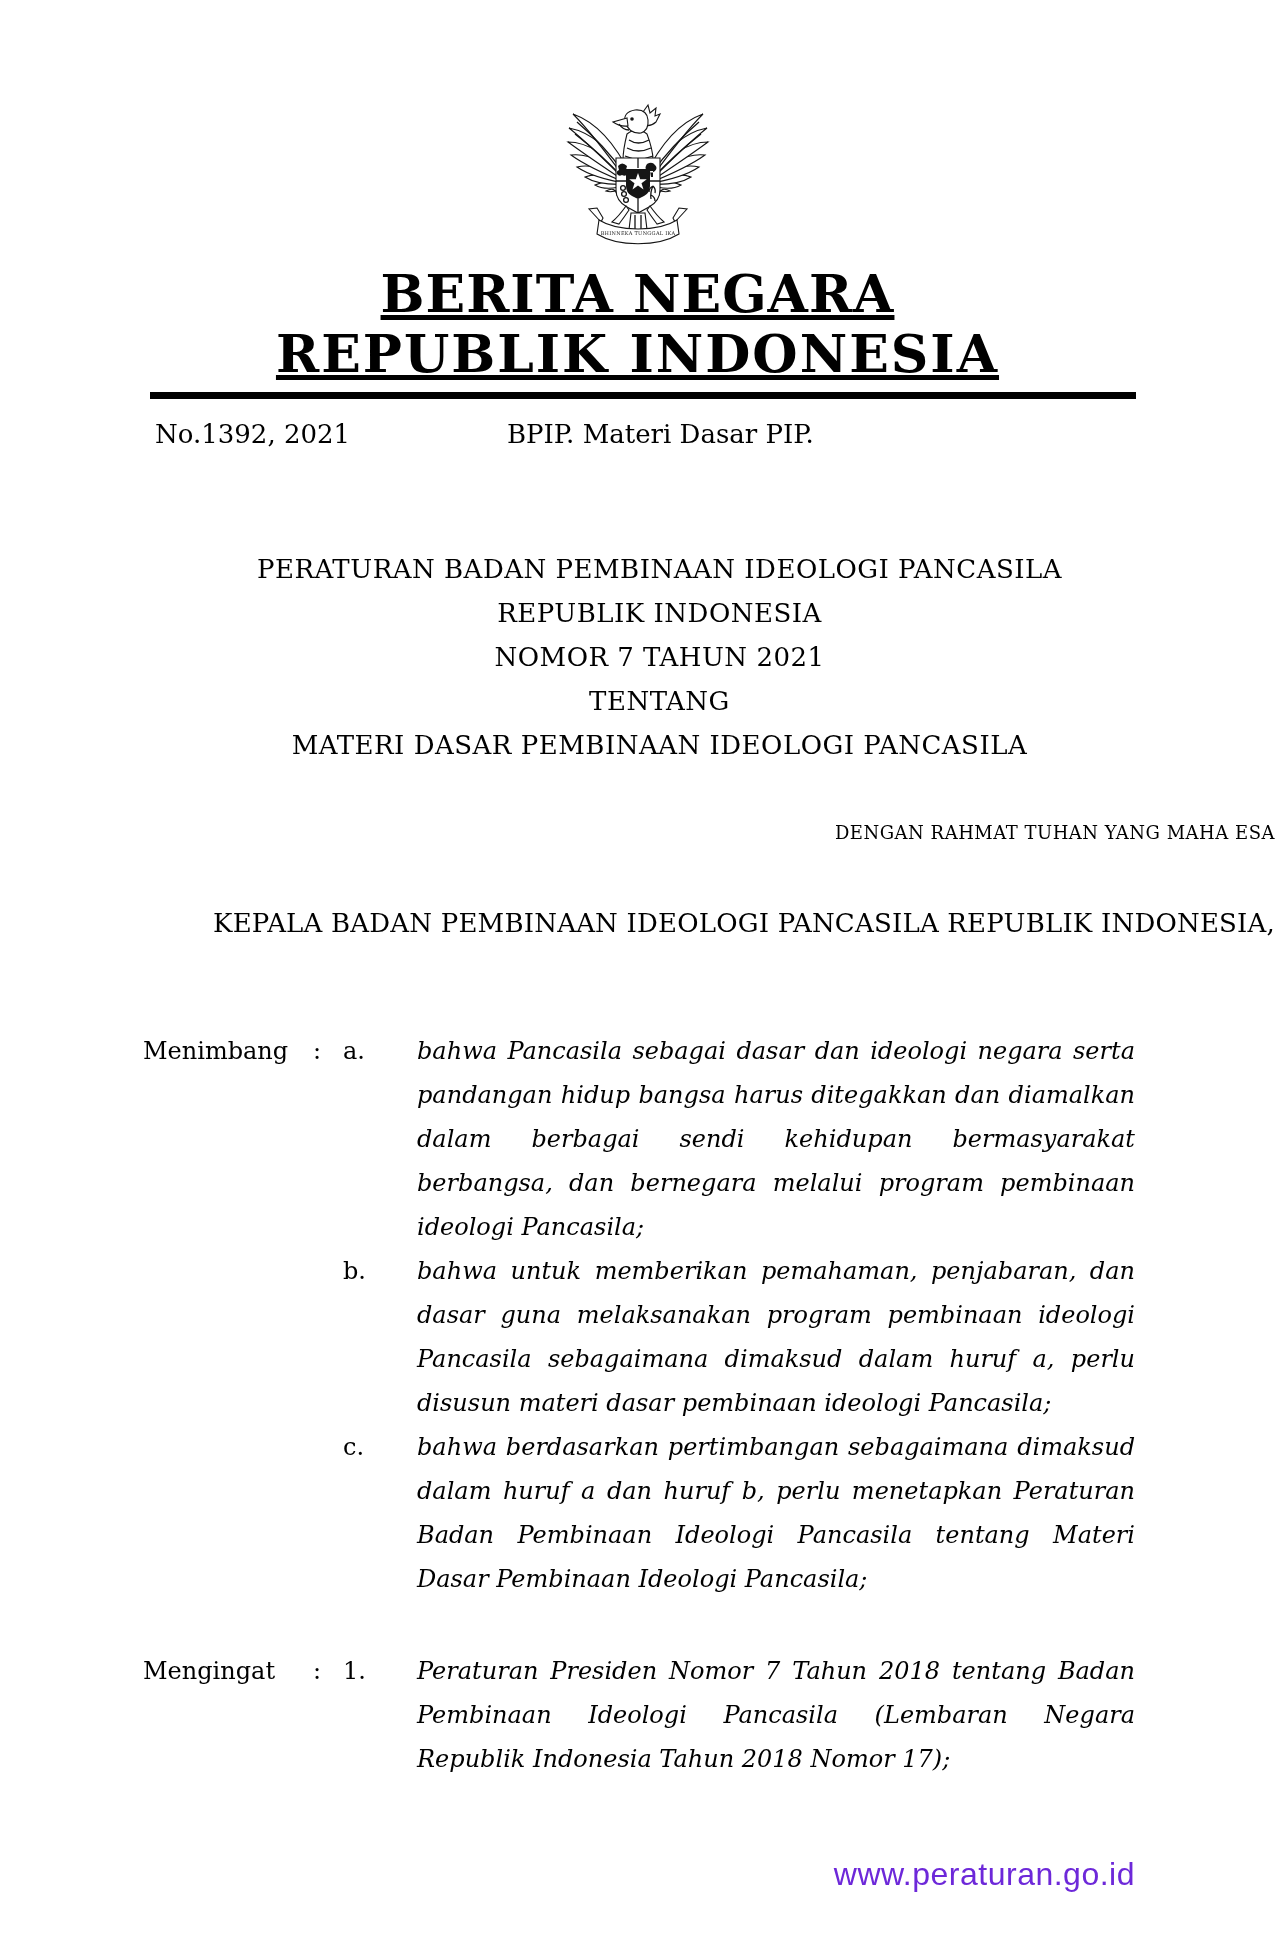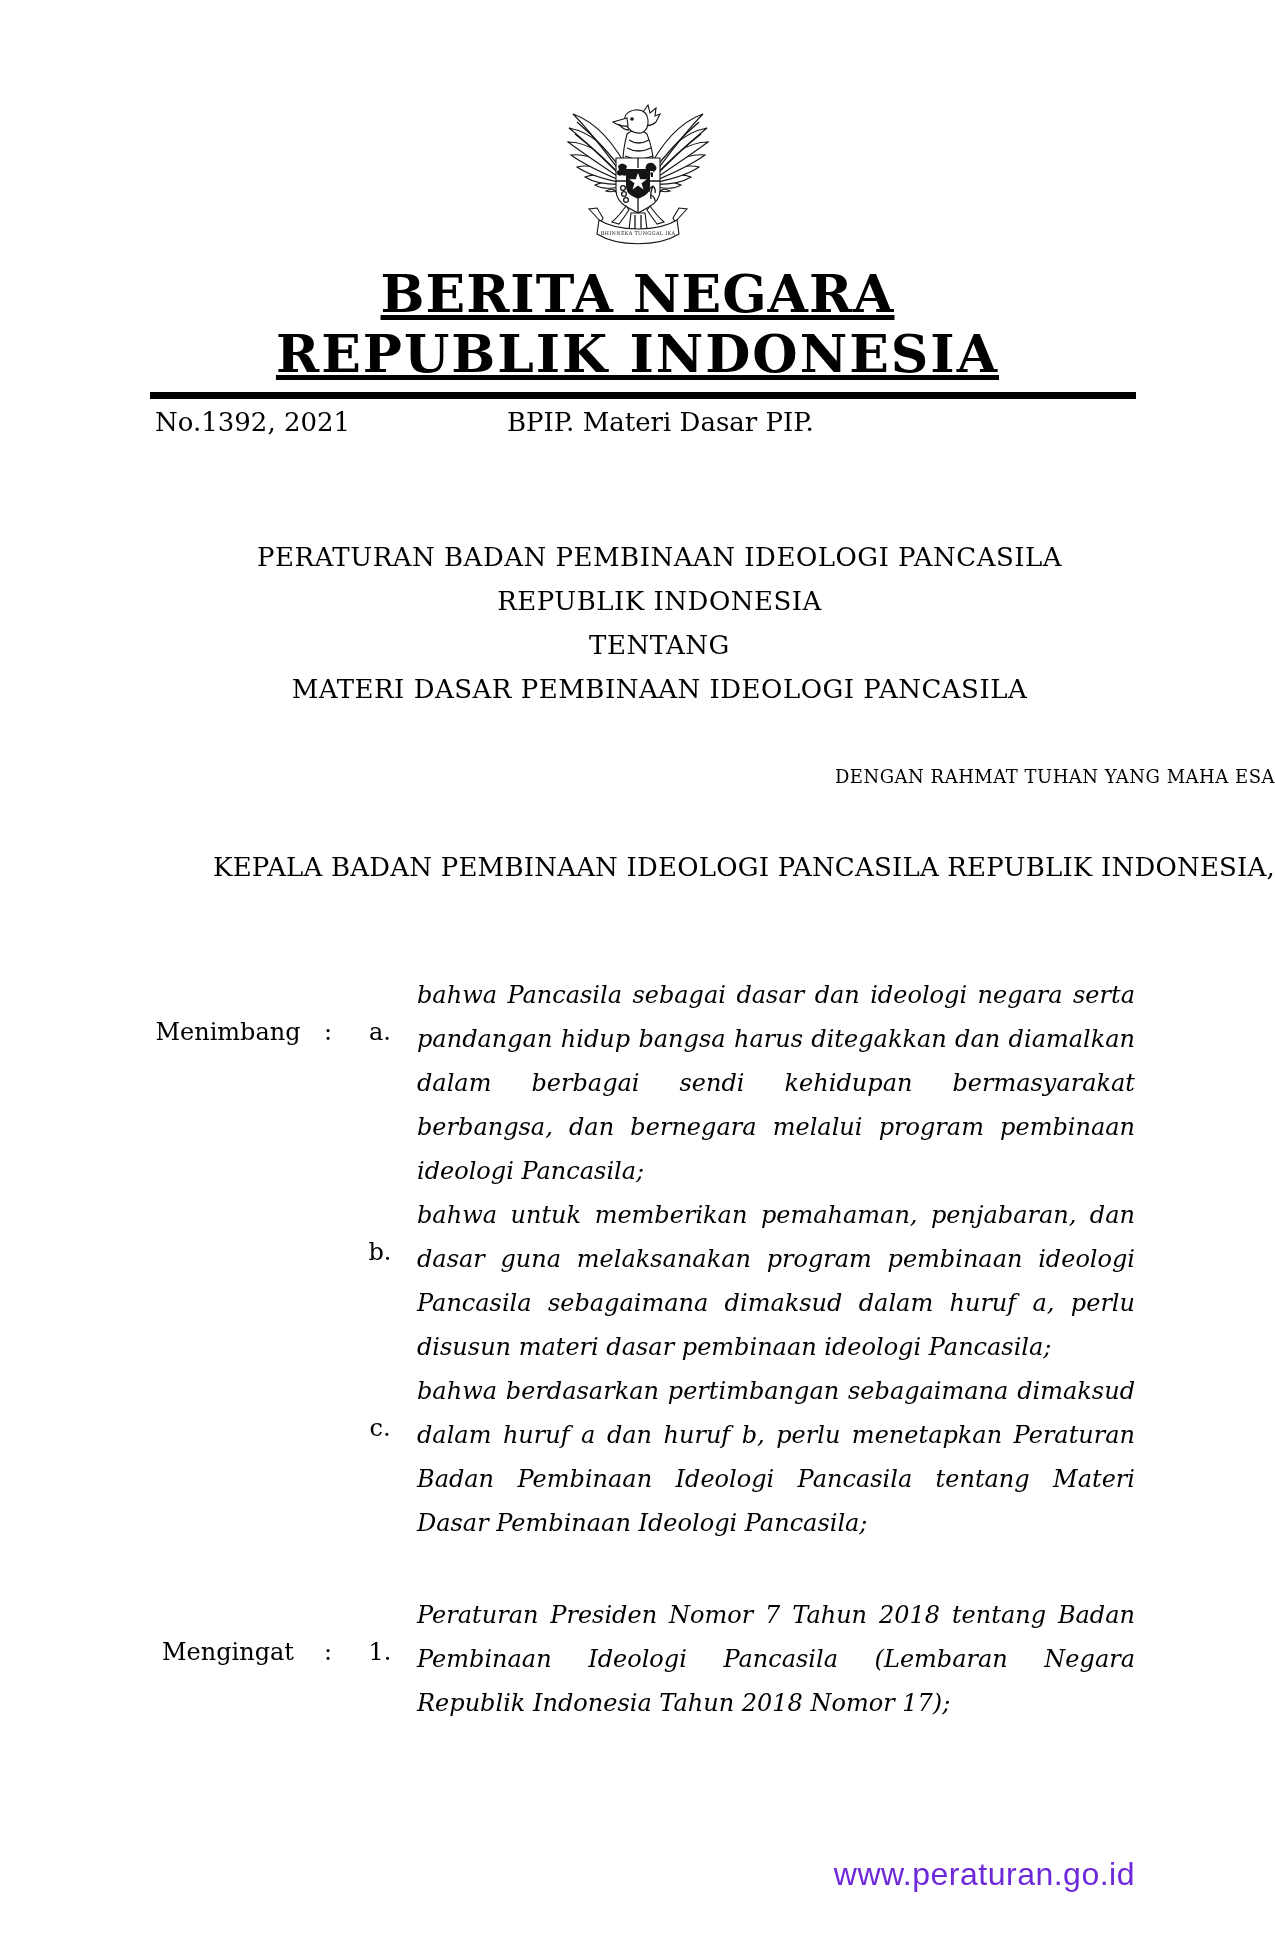--- a/index.html
+++ b/index.html
@@ -25,39 +25,39 @@
   }
   .masthead-title.second { letter-spacing:2px; }
   .masthead-rule {
     margin-left:150px;
     width:986px;
     height:0;
     border-top:7px solid #000;
     margin-top:8px;
   }
   
-  .issue-row { position:relative; height:40px; margin-top:8px; font-size:26px; }
+  .issue-row { position:relative; height:40px; margin-top:20px; font-size:26px; }
   .issue-number { position:absolute; left:155px; top:0; }
   .issue-subject { position:absolute; left:507px; top:0; }
   
   .title-block { margin-top:88px; text-align:center; font-size:26px; line-height:44px; letter-spacing:0.5px;padding-left:44px; }
   .invocation { margin-top:44px; text-align:right; font-size:18px; line-height:44px; letter-spacing:0.5px; }
   .official-title { margin-top:46px; text-align:right; font-size:26px; line-height:44px; letter-spacing:0.2px; }
   
   .clauses { margin-left:143px; width:992px; }
   .clause-section { margin-top:0; }
   .clause-section.considering { margin-top:84px; }
   .clause-section.recalling { margin-top:48px; }
   .clause-row {
     display:grid;
     grid-template-columns:170px 30px 74px 1fr;
     font-size:24px;
     line-height:44px;
   }
-  .clause-label, .clause-colon, .clause-marker { text-align:center;margin-top:37px; }
+  .clause-label, .clause-colon, .clause-marker { text-align:left; }
   .clause-text { text-align:justify; text-justify:inter-word;font-style:italic; }
   
   .watermark {
     position:absolute;
     top:1856px;
     right:140px;
     font-family:"Liberation Sans","DejaVu Sans",sans-serif;
     font-size:32px;
     color:#6d28d9;
     letter-spacing:0.5px;
@@ -148,20 +148,21 @@
   <div class="masthead-rule"></div>
 
   <div class="issue-row">
     <span class="issue-number">No.1392, 2021</span>
     <span class="issue-subject">BPIP. Materi Dasar PIP.</span>
   </div>
 
   <div class="title-block">
     <div>PERATURAN BADAN PEMBINAAN IDEOLOGI PANCASILA</div>
     <div>REPUBLIK INDONESIA</div>
+    <div>NOMOR 7 TAHUN 2021</div>
     <div>TENTANG</div>
     <div>MATERI DASAR PEMBINAAN IDEOLOGI PANCASILA</div>
   </div>
 
   <div class="invocation">DENGAN RAHMAT TUHAN YANG MAHA ESA</div>
 
   <div class="official-title">KEPALA BADAN PEMBINAAN IDEOLOGI PANCASILA REPUBLIK INDONESIA,</div>
 
   <div class="clauses">
 

